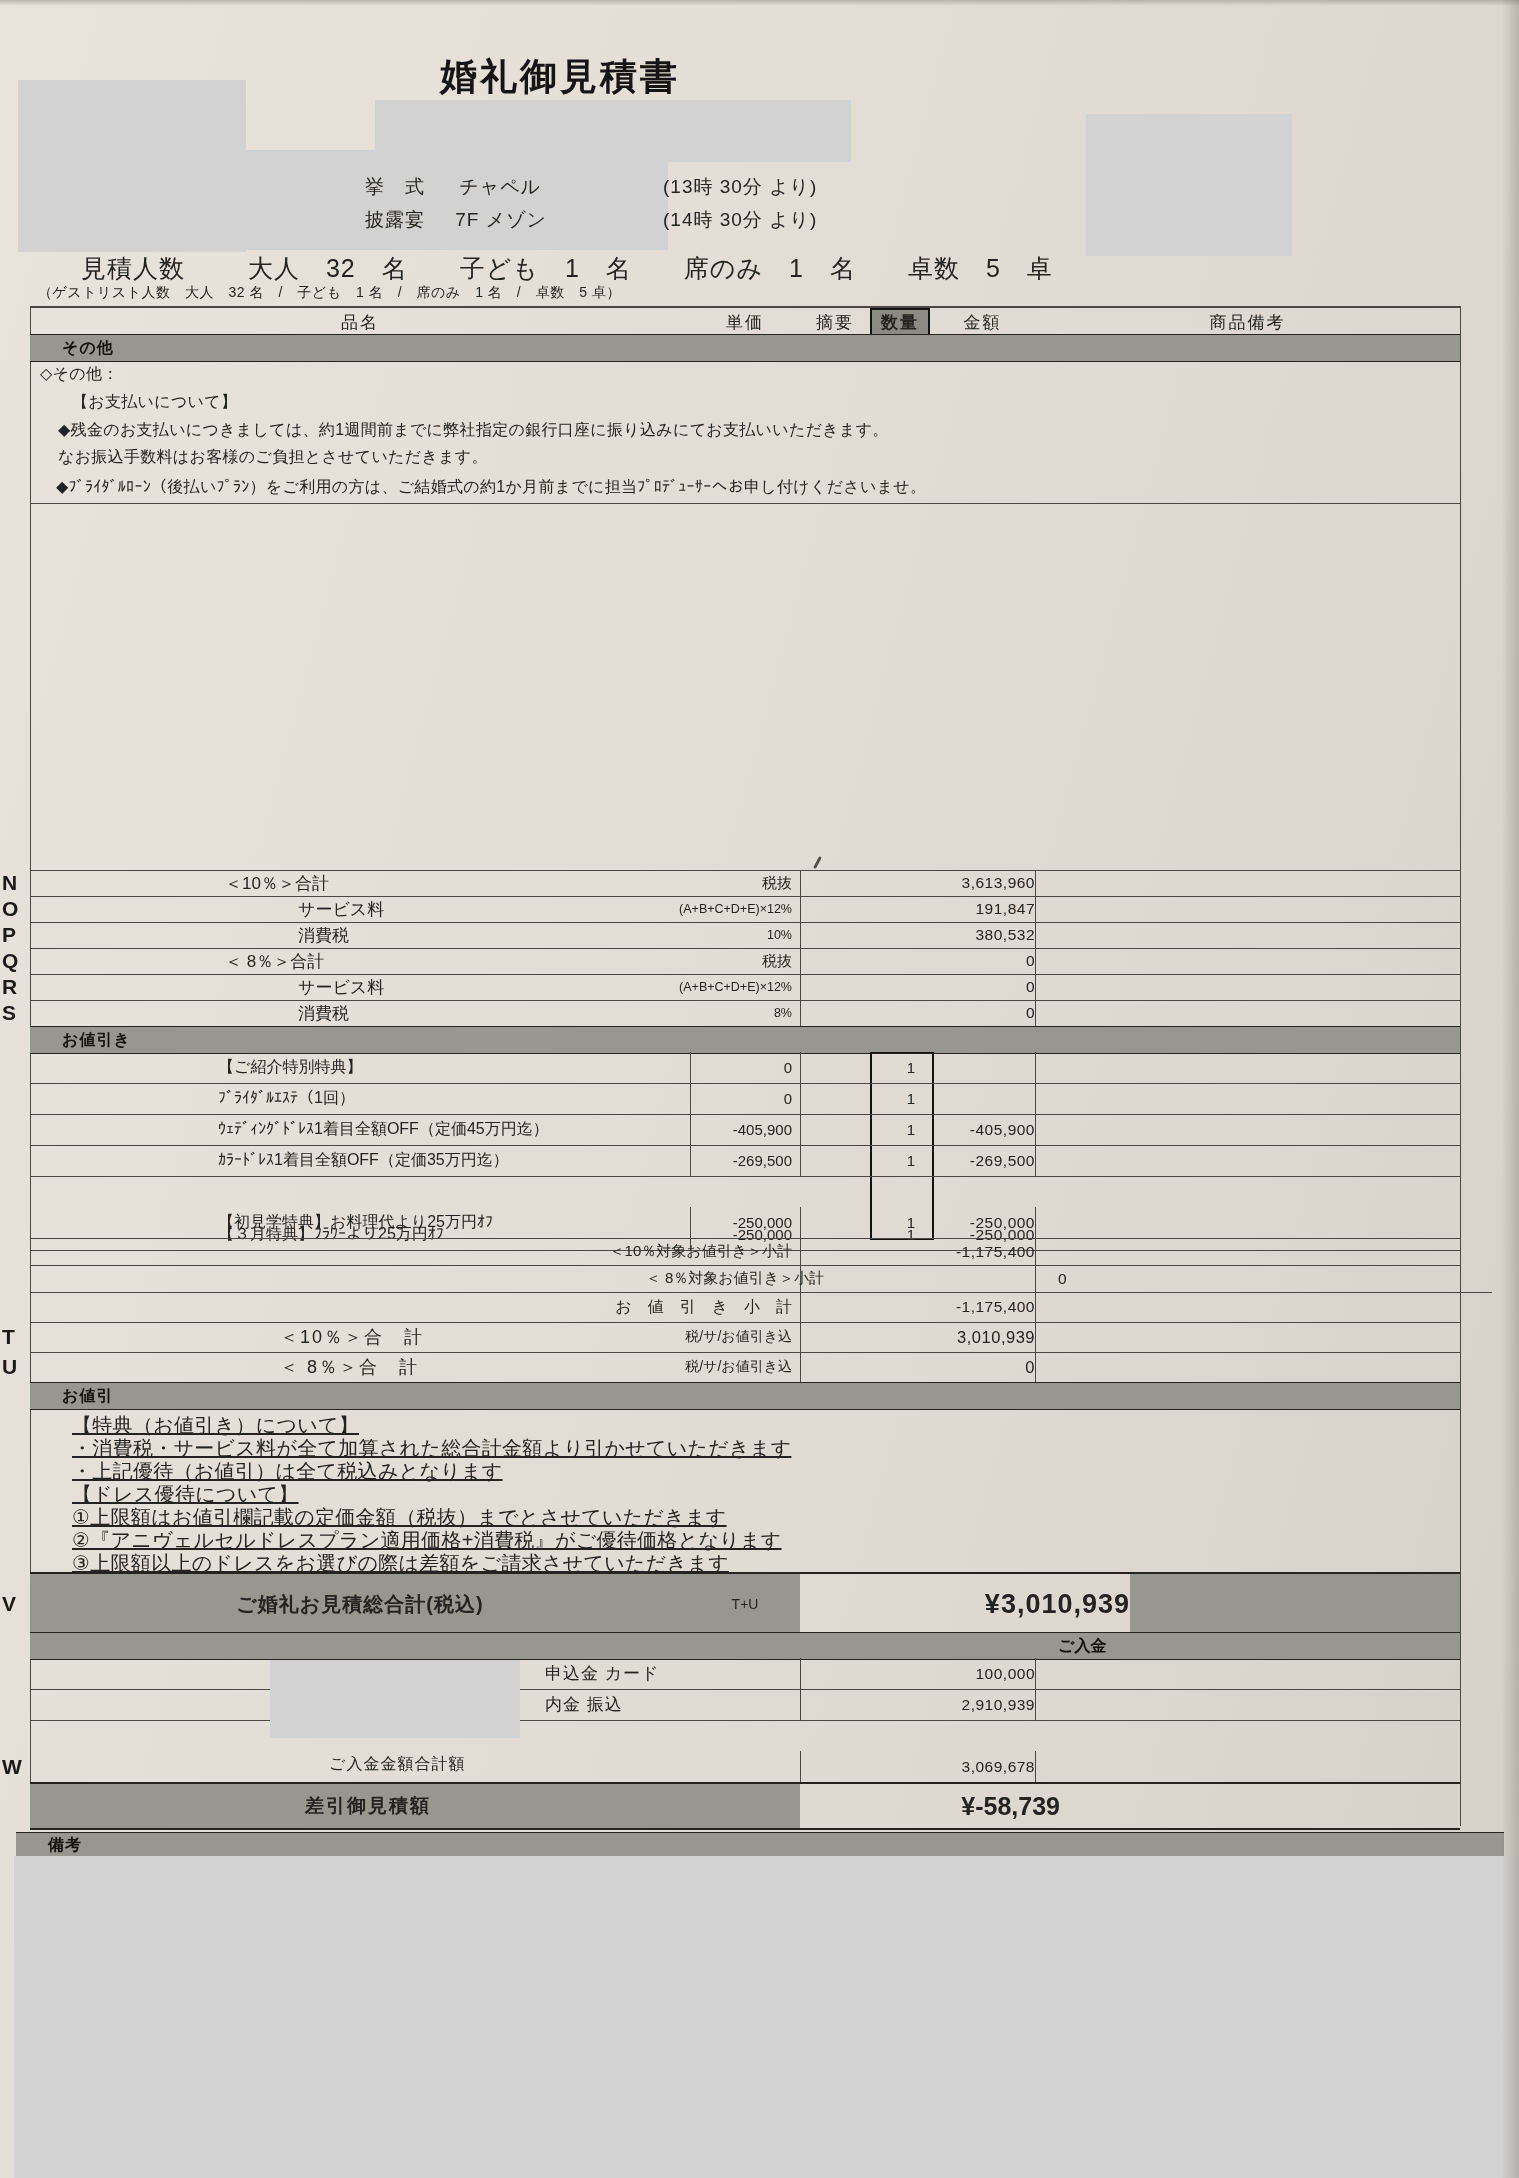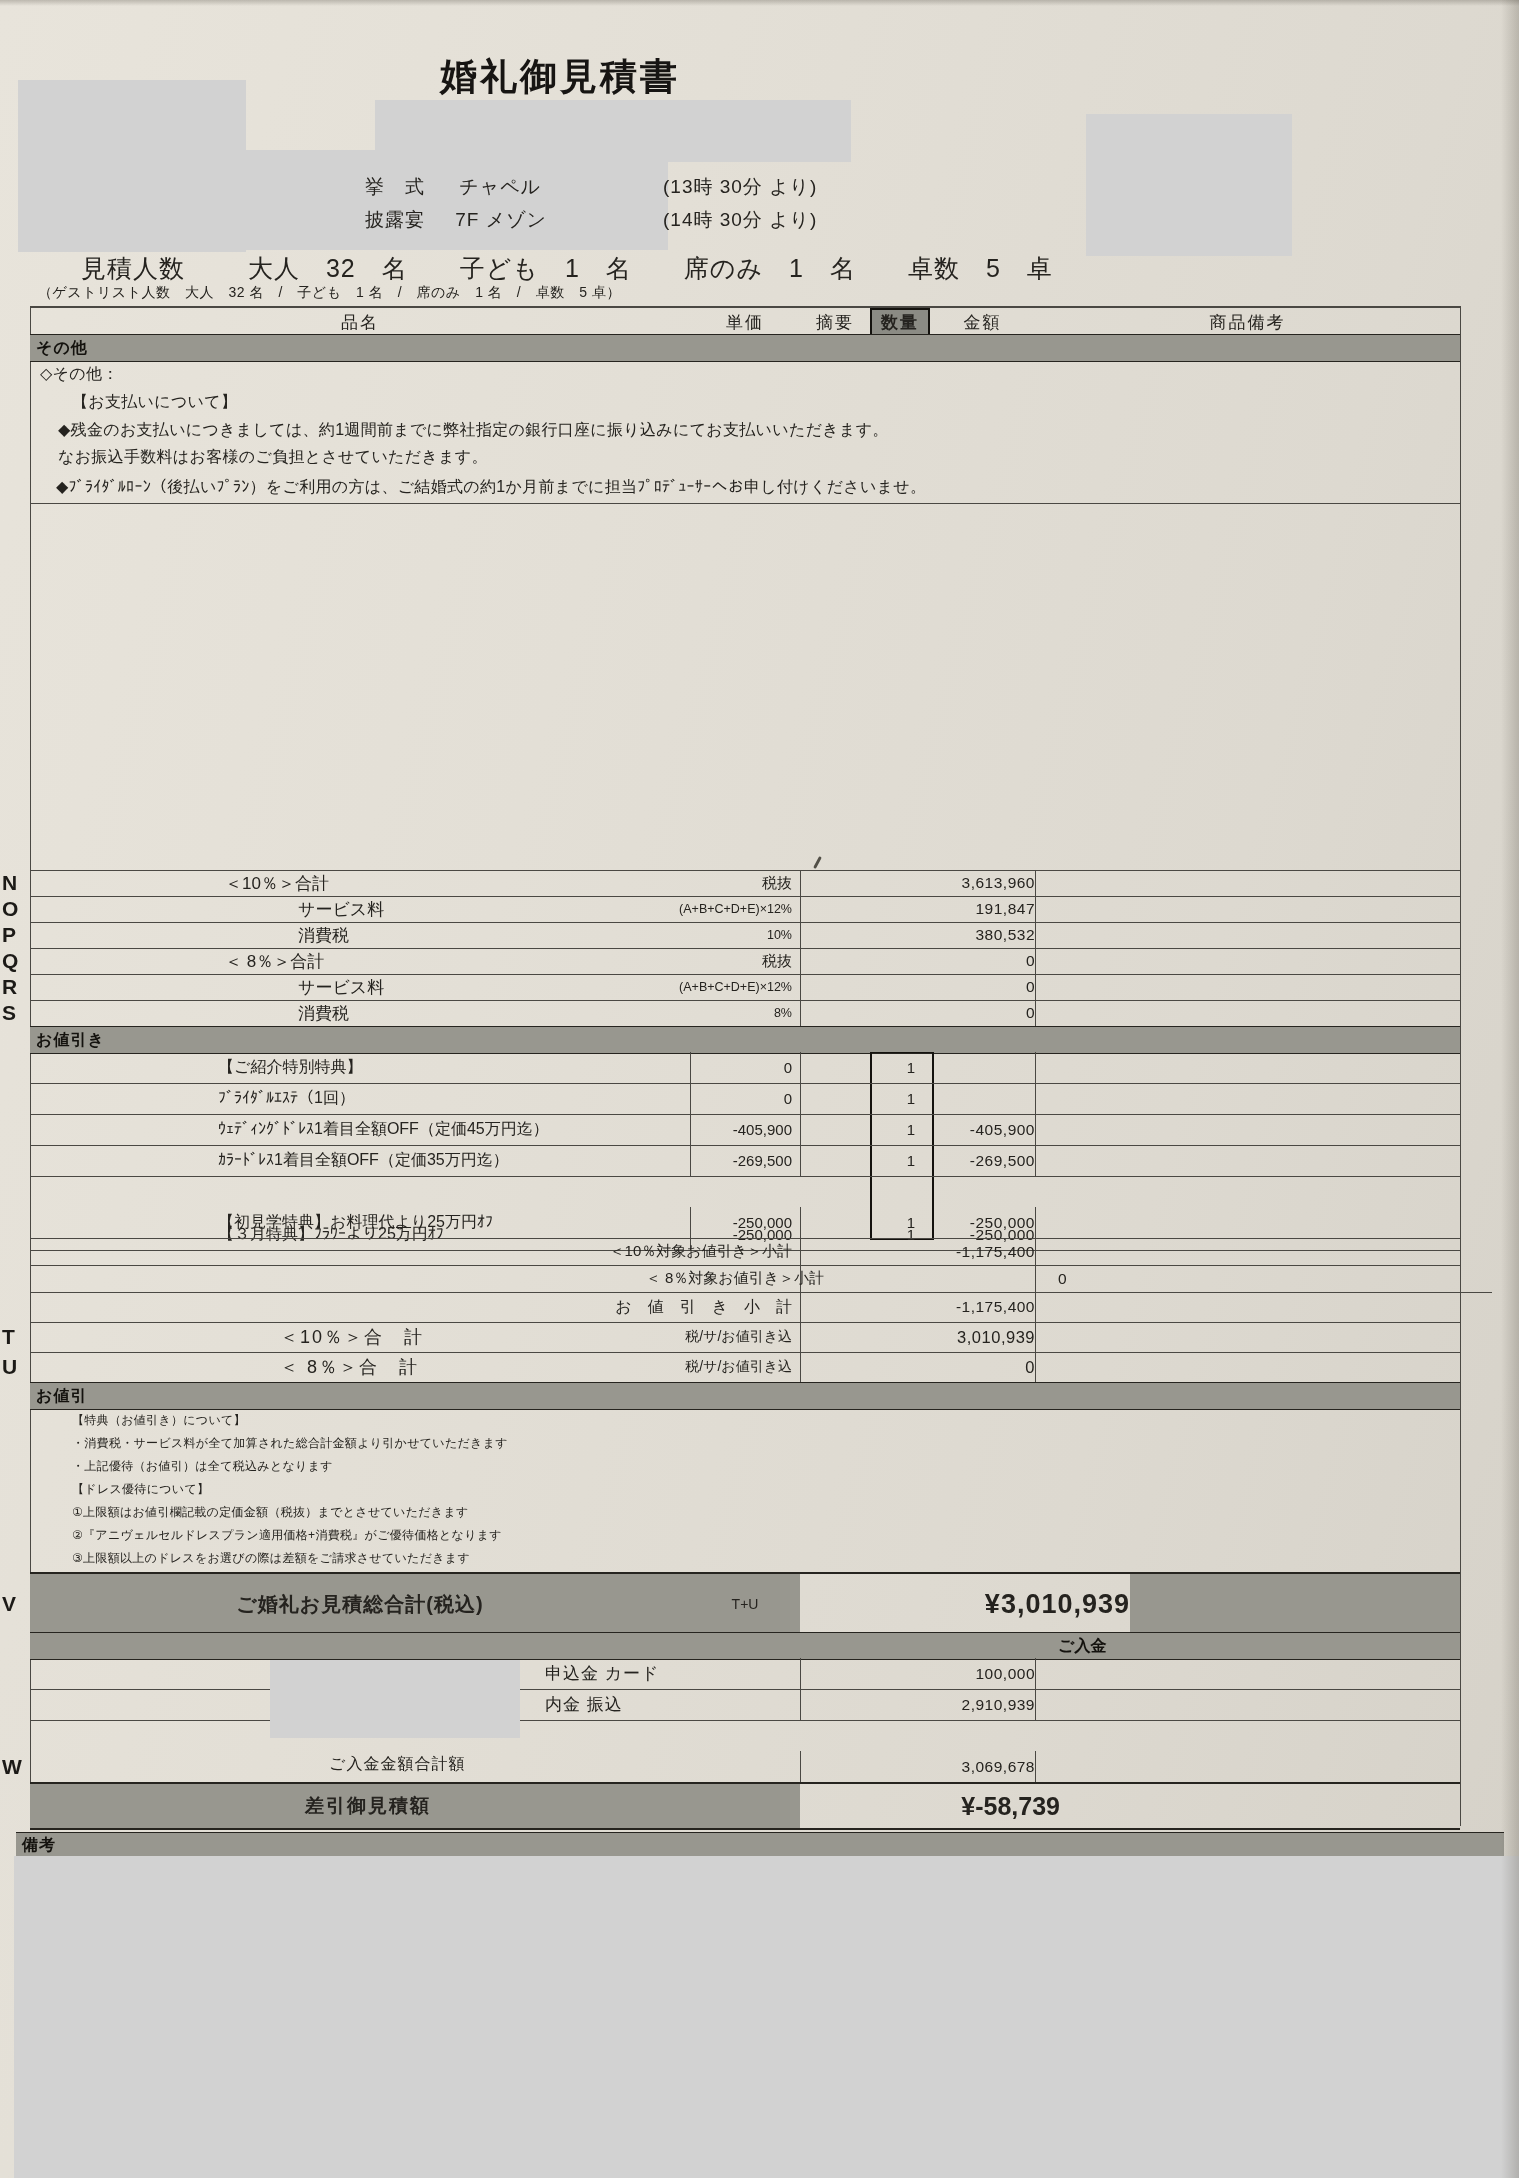--- a/index.html
+++ b/index.html
@@ -36,27 +36,27 @@
   .ind4{padding-left:250px;font-size:18px;letter-spacing:2px;}
   .rate{position:absolute;right:668px;top:0;bottom:0;display:flex;align-items:center;font-size:12.5px;}
   .rate-big{font-size:15px;}
   .amt{position:absolute;right:425px;top:0;bottom:0;display:flex;align-items:center;font-size:15.5px;letter-spacing:.5px;}
   .qty{position:absolute;right:545px;top:0;bottom:0;display:flex;align-items:center;font-size:15px;}
   .rl{position:absolute;left:-28px;top:0;bottom:0;display:flex;align-items:center;
     font-size:21px;font-weight:800;color:#1c1a17;}
   .band{position:absolute;left:30px;width:1430px;background:var(--band);
     border-top:1px solid #26241f;border-bottom:1px solid #26241f;
     color:#14120e;font-weight:bold;font-size:16px;display:flex;align-items:center;}
-  .band .bt{padding-left:6px;letter-spacing:1px;}
+  .band .bt{padding-left:6px;letter-spacing:1px;margin-left:26px;}
   .header-row{position:absolute;left:30px;top:306px;width:1430px;height:28px;
     border-top:2px solid var(--line);border-bottom:2px solid var(--line);}
   .hcell{position:absolute;top:0;bottom:0;display:flex;align-items:center;justify-content:center;
     font-size:17px;letter-spacing:2px;}
   .note{position:absolute;font-size:16px;letter-spacing:.3px;}
-  .bnote{position:absolute;left:72px;font-size:12px;letter-spacing:.3px;}
+  .bnote{position:absolute;left:72px;font-size:20px;letter-spacing:.3px;text-decoration:underline;}
   .qtybox{position:absolute;left:870px;top:1052px;width:60px;height:186px;
     border-left:2px solid #14120e;border-right:2px solid #14120e;
     border-top:1px solid #14120e;border-bottom:1px solid #14120e;}
   .gt-row{position:absolute;left:30px;top:1572px;width:1430px;height:60px;
     border-top:2px solid #26241f;border-bottom:2px solid #26241f;}
   .gt-gray{position:absolute;top:0;bottom:0;background:var(--band);}
   .gt-label{position:absolute;left:0;width:660px;top:0;bottom:0;display:flex;align-items:center;
     justify-content:center;font-size:20px;font-weight:bold;letter-spacing:1px;}
   .gt-formula{position:absolute;left:660px;width:110px;top:0;bottom:0;display:flex;align-items:center;
     justify-content:center;font-size:14px;}

